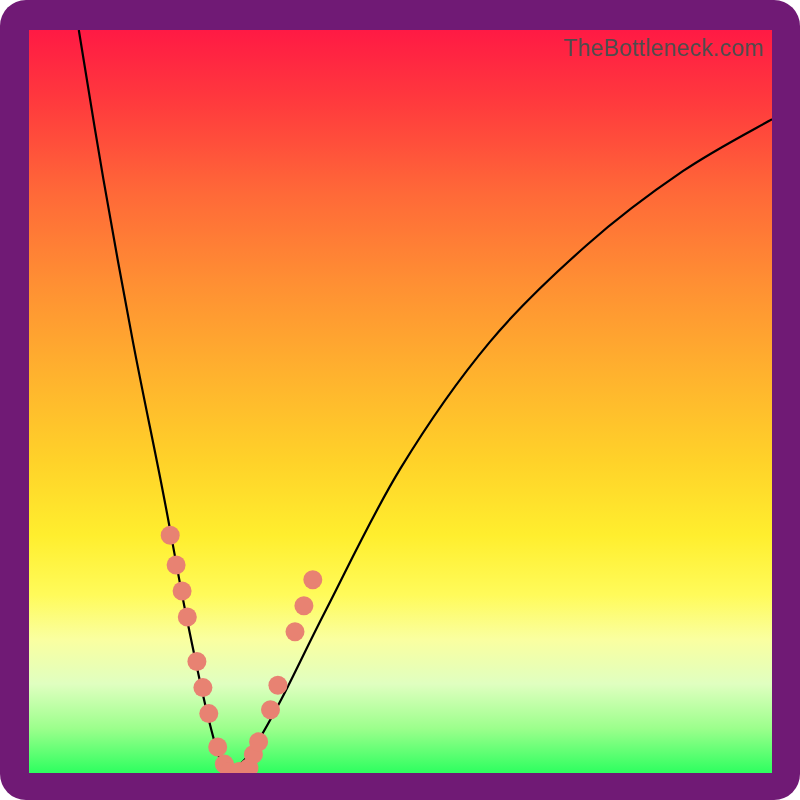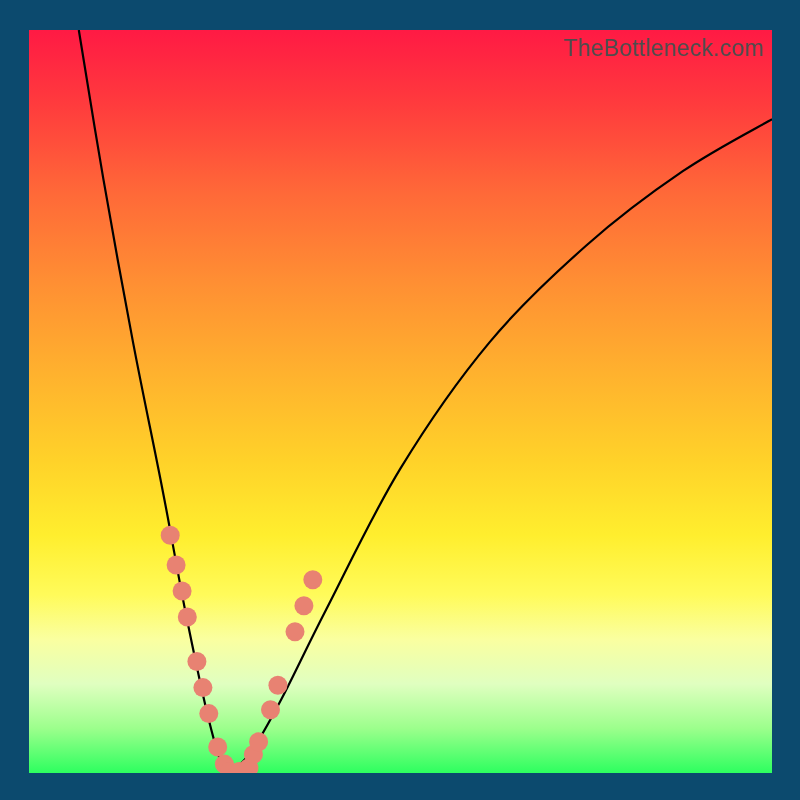--- a/index.html
+++ b/index.html
@@ -7,22 +7,23 @@
     padding: 0;
     width: 800px;
     height: 800px;
     overflow: hidden;
     font-family: Arial, Helvetica, sans-serif;
   }
   .frame {
     position: relative;
     width: 800px;
     height: 800px;
-    background: #0c4a6e;
+    background: #701a75;
     box-sizing: border-box;
+    border-radius: 26px;
   }
   .plot-area {
     position: absolute;
     left: 29px;
     top: 30px;
     width: 743px;
     height: 743px;
     background: linear-gradient(to bottom,
       #ff1a44 0%,
       #ff3b3d 10%,

